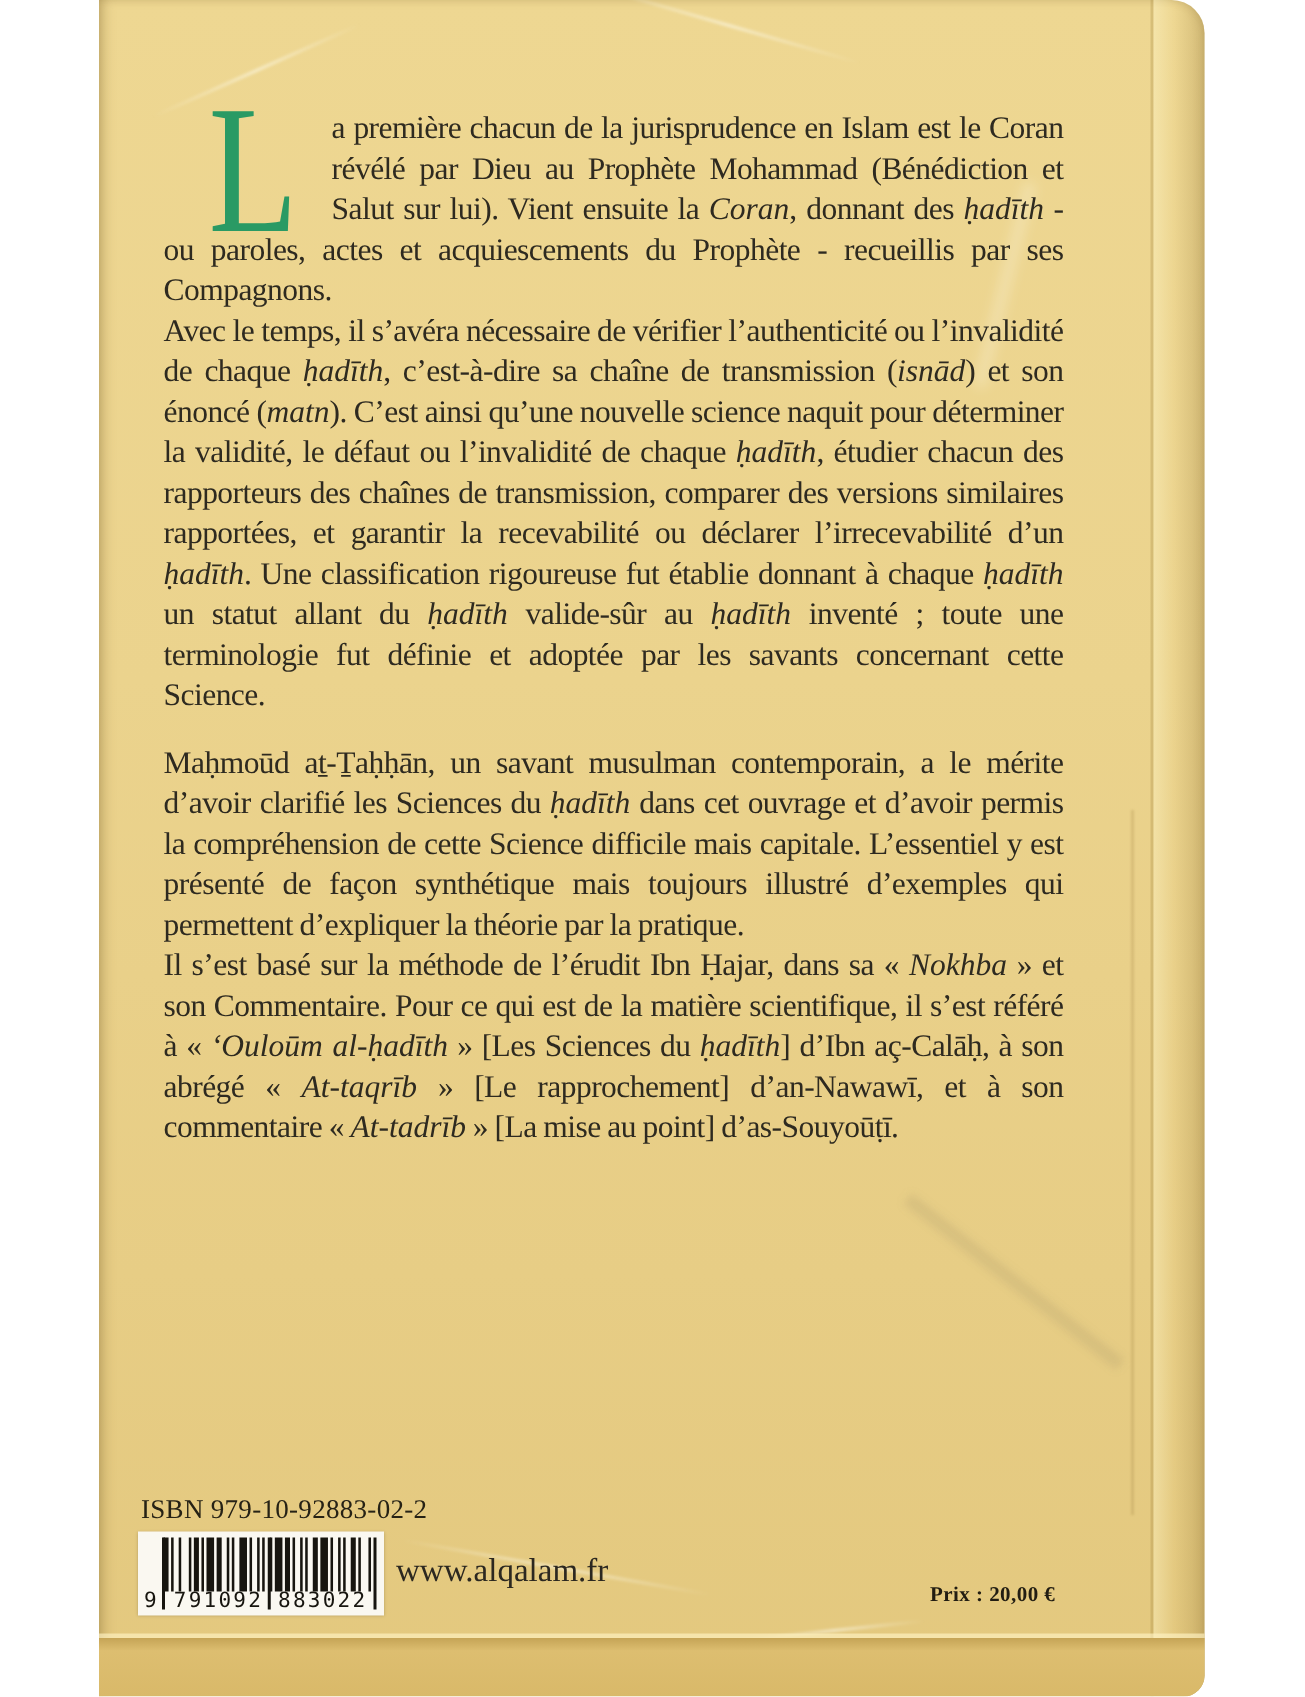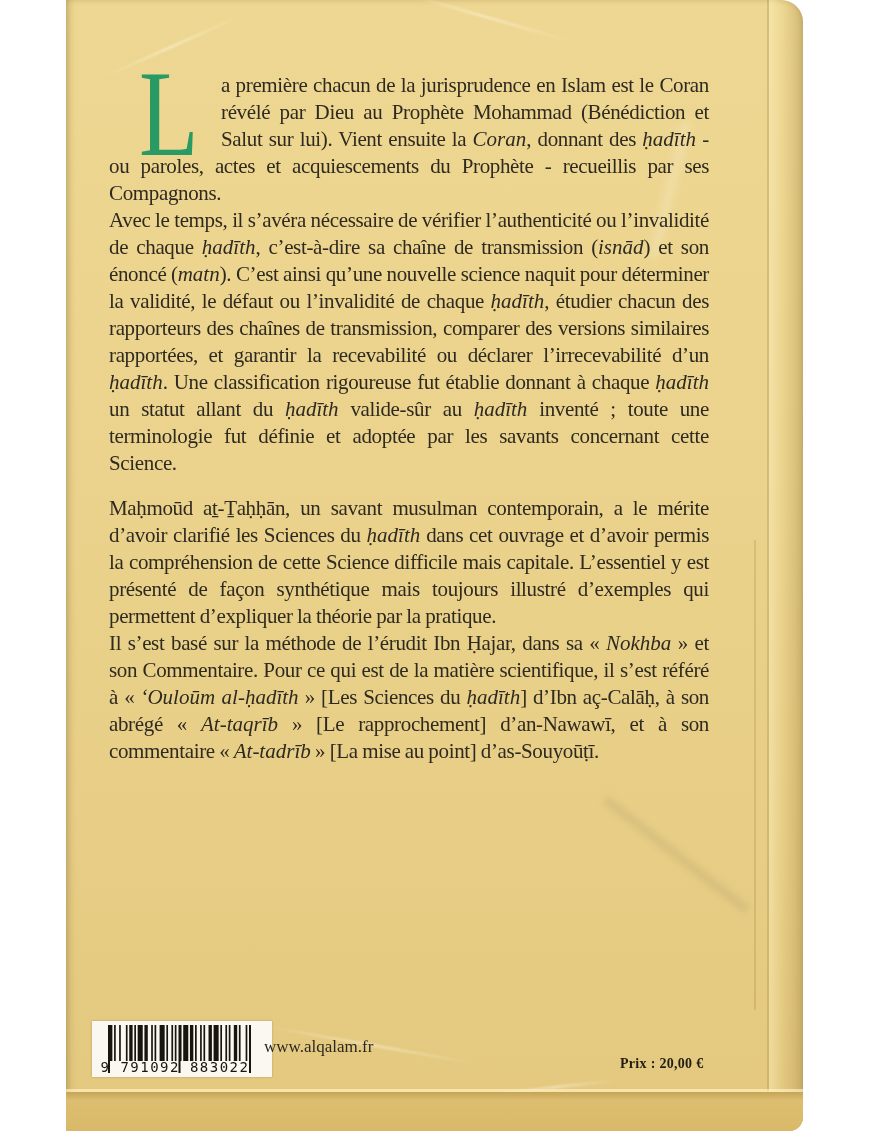--- a/index.html
+++ b/index.html
@@ -59,27 +59,27 @@
   .dropcap{
     float:left;display:block;width:66px;height:76px;
     margin:4px 16px 0 30px;
     color:var(--green,#2a9a64);
     font-size:122px;line-height:76px;font-weight:normal;
     transform:scaleX(.80);transform-origin:left top;
   }
 
   
   .isbn{position:absolute;left:28px;top:996px;font-size:18px;color:#262215;letter-spacing:.2px;}
-  .barcode{position:absolute;left:26px;top:1021px;width:180px;height:56px;
-    background:#faf8f1;box-shadow:0 0 2px rgba(90,75,35,.35);text-align:center;}
+  .barcode{position:absolute;left:26px;top:1021px;width:164px;height:56px;
+    background:#faf8f1;box-shadow:0 0 2px rgba(90,75,35,.35);}
   .barcode svg{position:absolute;left:0;top:0;}
   .barcode-digits{position:absolute;left:4px;bottom:2px;width:158px;
     font-family:"DejaVu Sans Mono",monospace;font-size:14px;letter-spacing:1.5px;
     color:#17150f;white-space:nowrap;}
-  .contact{position:absolute;left:198px;top:1036px;font-size:17px;line-height:21px;color:#2c2820;text-align:center;}
+  .contact{position:absolute;left:198px;top:1036px;font-size:22px;line-height:21px;color:#2c2820;text-align:center;}
   .price{position:absolute;left:554px;top:1056px;font-size:14px;font-weight:bold;
     color:#221d12;letter-spacing:.3px;}
 </style>
 </head>
 <body>
 
 <div class="stage">
   <div class="book">
 
     <div class="streak s1"></div>
@@ -92,20 +92,21 @@
     <div class="edge-fold"></div>
     <div class="edge-band"></div>
 
     <div class="blurb" id="blurb">
         <p><span class="dropcap">L</span><span>a première chacun de la jurisprudence en Islam est le Coran révélé par Dieu au Prophète Mohammad (Bénédiction et Salut sur lui). Vient ensuite la </span><i>Coran</i><span>, donnant des </span><i>ḥadīth</i><span> - ou paroles, actes et acquiescements du Prophète - recueillis par ses Compagnons.</span></p>
         <p><span>Avec le temps, il s’avéra nécessaire de vérifier l’authenticité ou l’invalidité de chaque </span><i>ḥadīth</i><span>, c’est-à-dire sa chaîne de transmission (</span><i>isnād</i><span>) et son énoncé (</span><i>matn</i><span>). C’est ainsi qu’une nouvelle science naquit pour déterminer la validité, le défaut ou l’invalidité de chaque </span><i>ḥadīth</i><span>, étudier chacun des rapporteurs des chaînes de transmission, comparer des versions similaires rapportées, et garantir la recevabilité ou déclarer l’irrecevabilité d’un </span><i>ḥadīth</i><span>. Une classification rigoureuse fut établie donnant à chaque </span><i>ḥadīth</i><span> un statut allant du </span><i>ḥadīth</i><span> valide-sûr au </span><i>ḥadīth</i><span> inventé ; toute une terminologie fut définie et adoptée par les savants concernant cette Science.</span></p>
         <p class="p-gap"><span>Maḥmoūd aṯ-Ṯaḥḥān, un savant musulman contemporain, a le mérite d’avoir clarifié les Sciences du </span><i>ḥadīth</i><span> dans cet ouvrage et d’avoir permis la compréhension de cette Science difficile mais capitale. L’essentiel y est présenté de façon synthétique mais toujours illustré d’exemples qui permettent d’expliquer la théorie par la pratique.</span></p>
         <p><span>Il s’est basé sur la méthode de l’érudit Ibn Ḥajar, dans sa « </span><i>Nokhba</i><span> » et son Commentaire. Pour ce qui est de la matière scientifique, il s’est référé à « </span><i>‘Ouloūm al-ḥadīth</i><span> » [Les Sciences du </span><i>ḥadīth</i><span>] d’Ibn aç-Calāḥ, à son abrégé « </span><i>At-taqrīb</i><span> » [Le rapprochement] d’an-Nawawī, et à son commentaire « </span><i>At-tadrīb</i><span> » [La mise au point] d’as-Souyoūṭī.</span></p>
       </div>
 
+    <div class="isbn">ISBN 979-10-92883-02-2</div>
 
     <div class="barcode">
       <svg id="barcode-svg" width="164" height="56" viewBox="0 0 164 56">
           <rect x="17.00" y="4" width="3.37" height="36" fill="#17150f"></rect>
           <rect x="22.06" y="4" width="1.69" height="36" fill="#17150f"></rect>
           <rect x="27.12" y="4" width="1.69" height="36" fill="#17150f"></rect>
           <rect x="33.87" y="4" width="1.69" height="36" fill="#17150f"></rect>
           <rect x="37.24" y="4" width="3.37" height="36" fill="#17150f"></rect>
           <rect x="42.30" y="4" width="1.69" height="36" fill="#17150f"></rect>
           <rect x="45.67" y="4" width="5.06" height="36" fill="#17150f"></rect>

